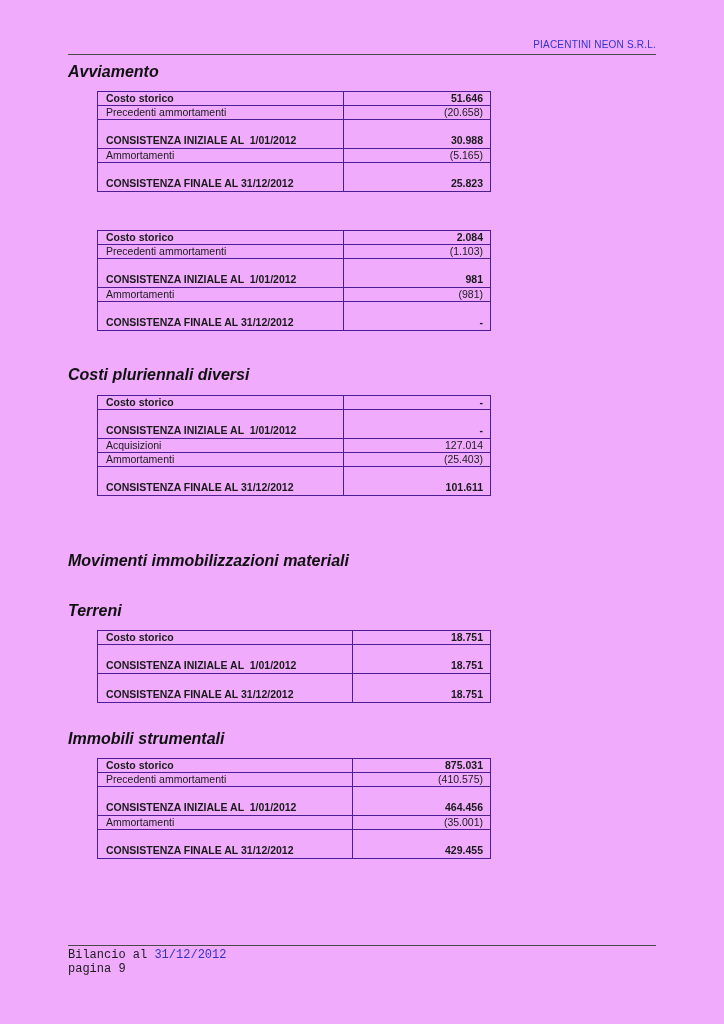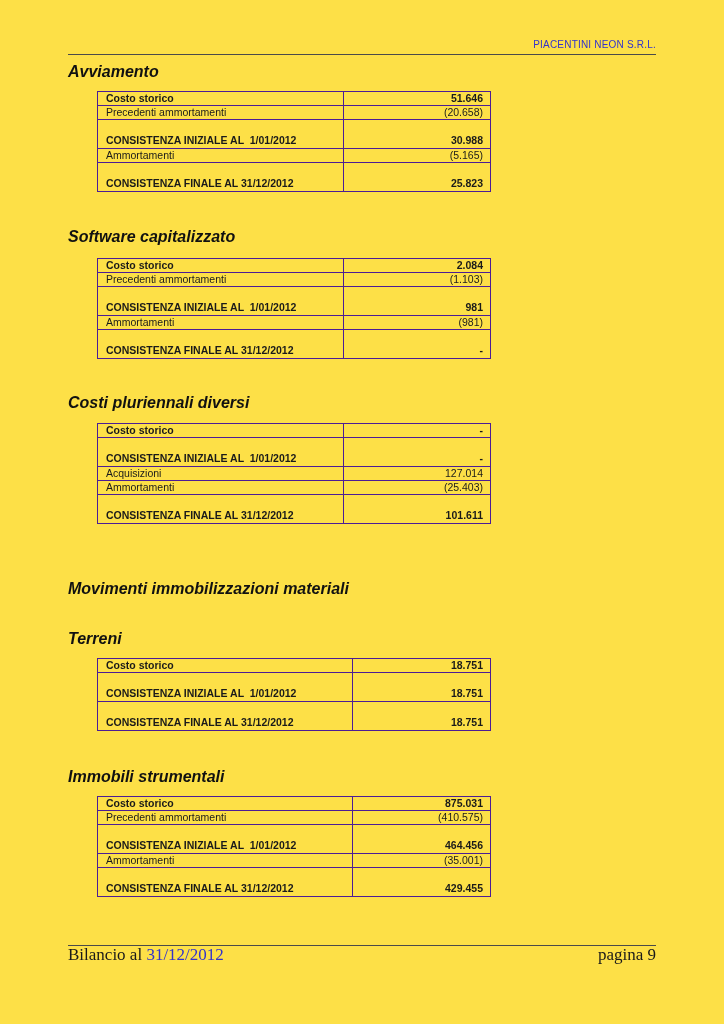--- a/index.html
+++ b/index.html
@@ -6,21 +6,21 @@
   html, body { background: #ffffff; }
   body {
     width: 724px; height: 1024px;
     font-family: "Liberation Sans", sans-serif;
     color: #1a1a1a;
     position: relative;
     overflow: hidden;
   }
   .page {
     position: absolute; inset: 0;
-    background: #fde047;
+    background: #f0abfc;
     padding: 0 68px;
   }
 
   
   .doc-header { padding-top: 38px; }
   .company-name {
     text-align: right;
     font-size: 10px;
     line-height: 13px;
     letter-spacing: 0.2px;
@@ -72,34 +72,35 @@
   
   .blk-0 { margin-top: 10px; }
   .blk-0 .section-table { margin-top: 13px; }
   .blk-1 { margin-top: 38px; }
   .blk-1 .section-table { margin-top: 15px; }
   .blk-2 { margin-top: 37px; }
   .blk-2 .section-table { margin-top: 14px; }
   .blk-3 { margin-top: 58px; }
   .blk-4 { margin-top: 37px; }
   .blk-4 .section-table { margin-top: 13px; }
-  .blk-5 { margin-top: 39px; }
+  .blk-5 { margin-top: 29px; }
   .blk-5 .section-table { margin-top: 13px; }
 
   
   .doc-footer {
     position: absolute;
     left: 68px; right: 68px; top: 945px;
     border-top: 1.5px solid #4a4a4a;
     padding-top: 2px;
     display: flex;
     justify-content: space-between;
-    font-family: Liberation Serif, serif;
-    font-size: 17px;
+    font-family: Liberation Mono, monospace;
+    font-size: 12px;
     line-height: 14px;
+    flex-direction: column;
   }
   .accent { color: #3333cc; }
 </style>
 </head>
 <body>
 
 <div class="page">
 
   <div class="doc-header">
     <div class="company-name accent" style="color: rgb(51, 51, 204);">PIACENTINI NEON S.R.L.</div>
@@ -132,21 +133,20 @@
               <td class="c2">(5.165)</td>
             </tr>
             <tr class="bold tall">
               <td class="c1">CONSISTENZA FINALE AL 31/12/2012</td>
               <td class="c2">25.823</td>
             </tr>
           </tbody>
     </table>
   </div>
       <div class="section blk-1">
-    <div class="section-title">Software capitalizzato</div>
     <table class="section-table">
       <colgroup>
             <col class="col1">
             <col class="col2">
           </colgroup>
       <tbody>
             <tr class="bold">
               <td class="c1">Costo storico</td>
               <td class="c2">2.084</td>
             </tr>

